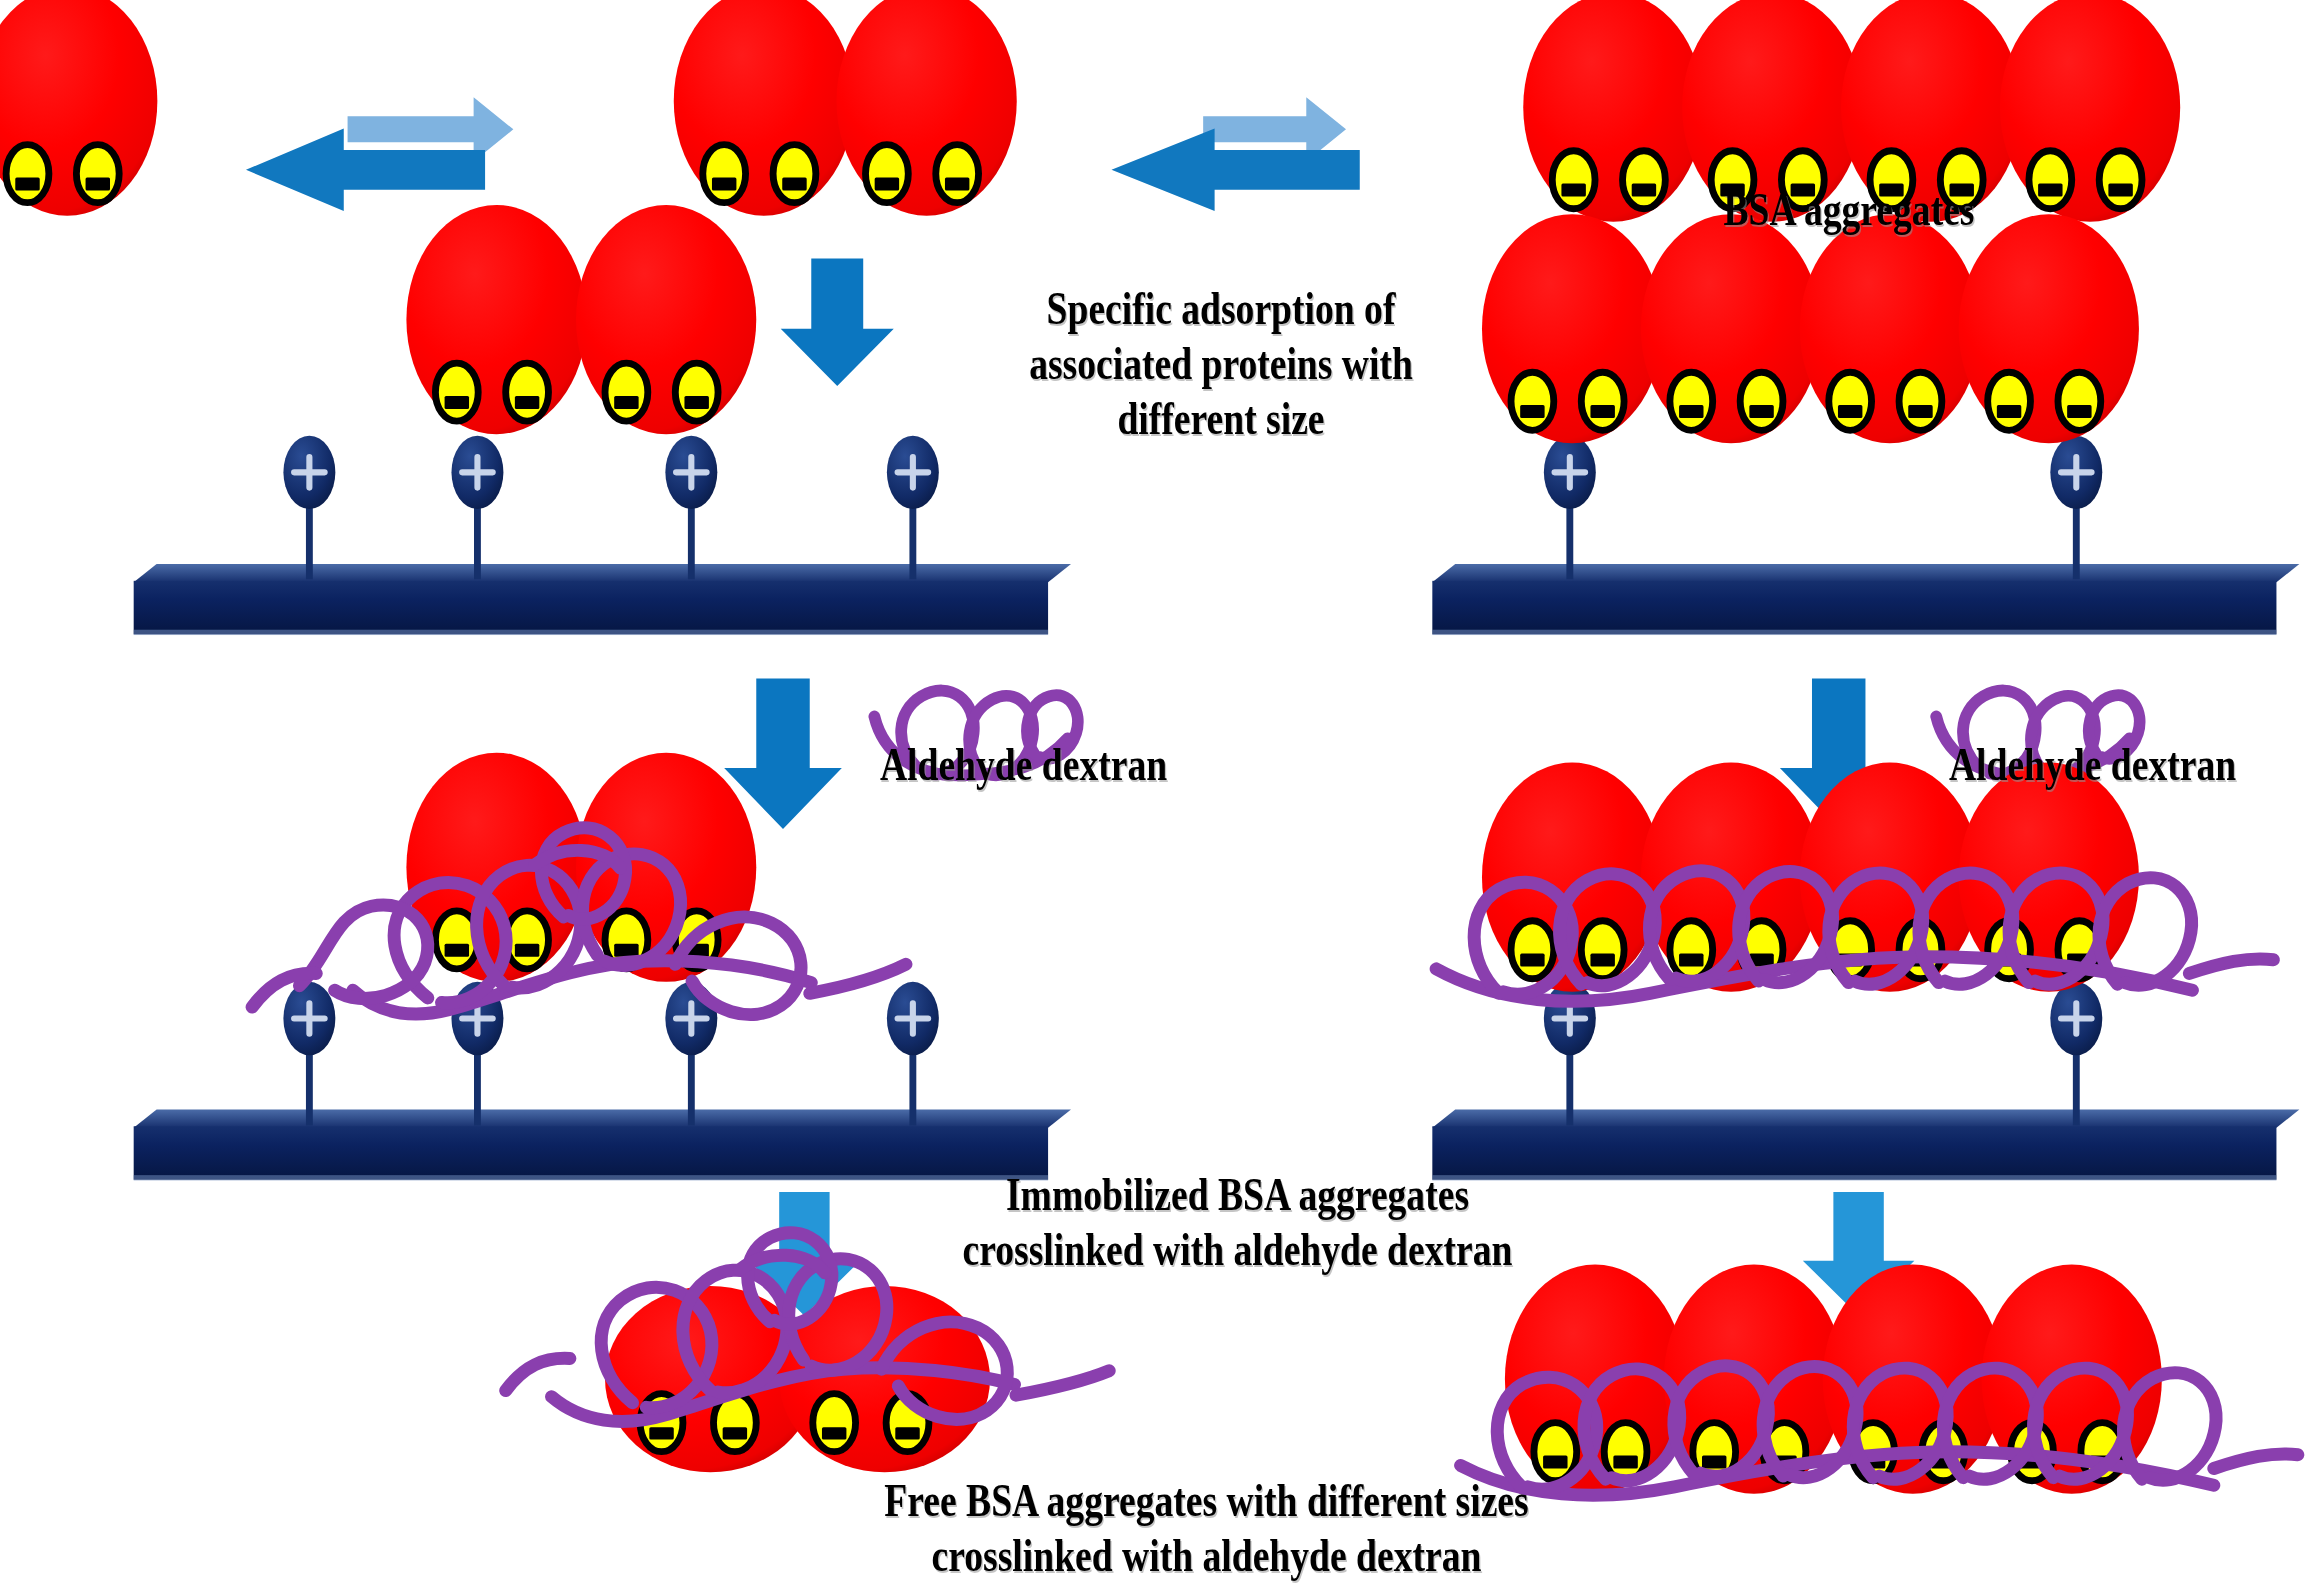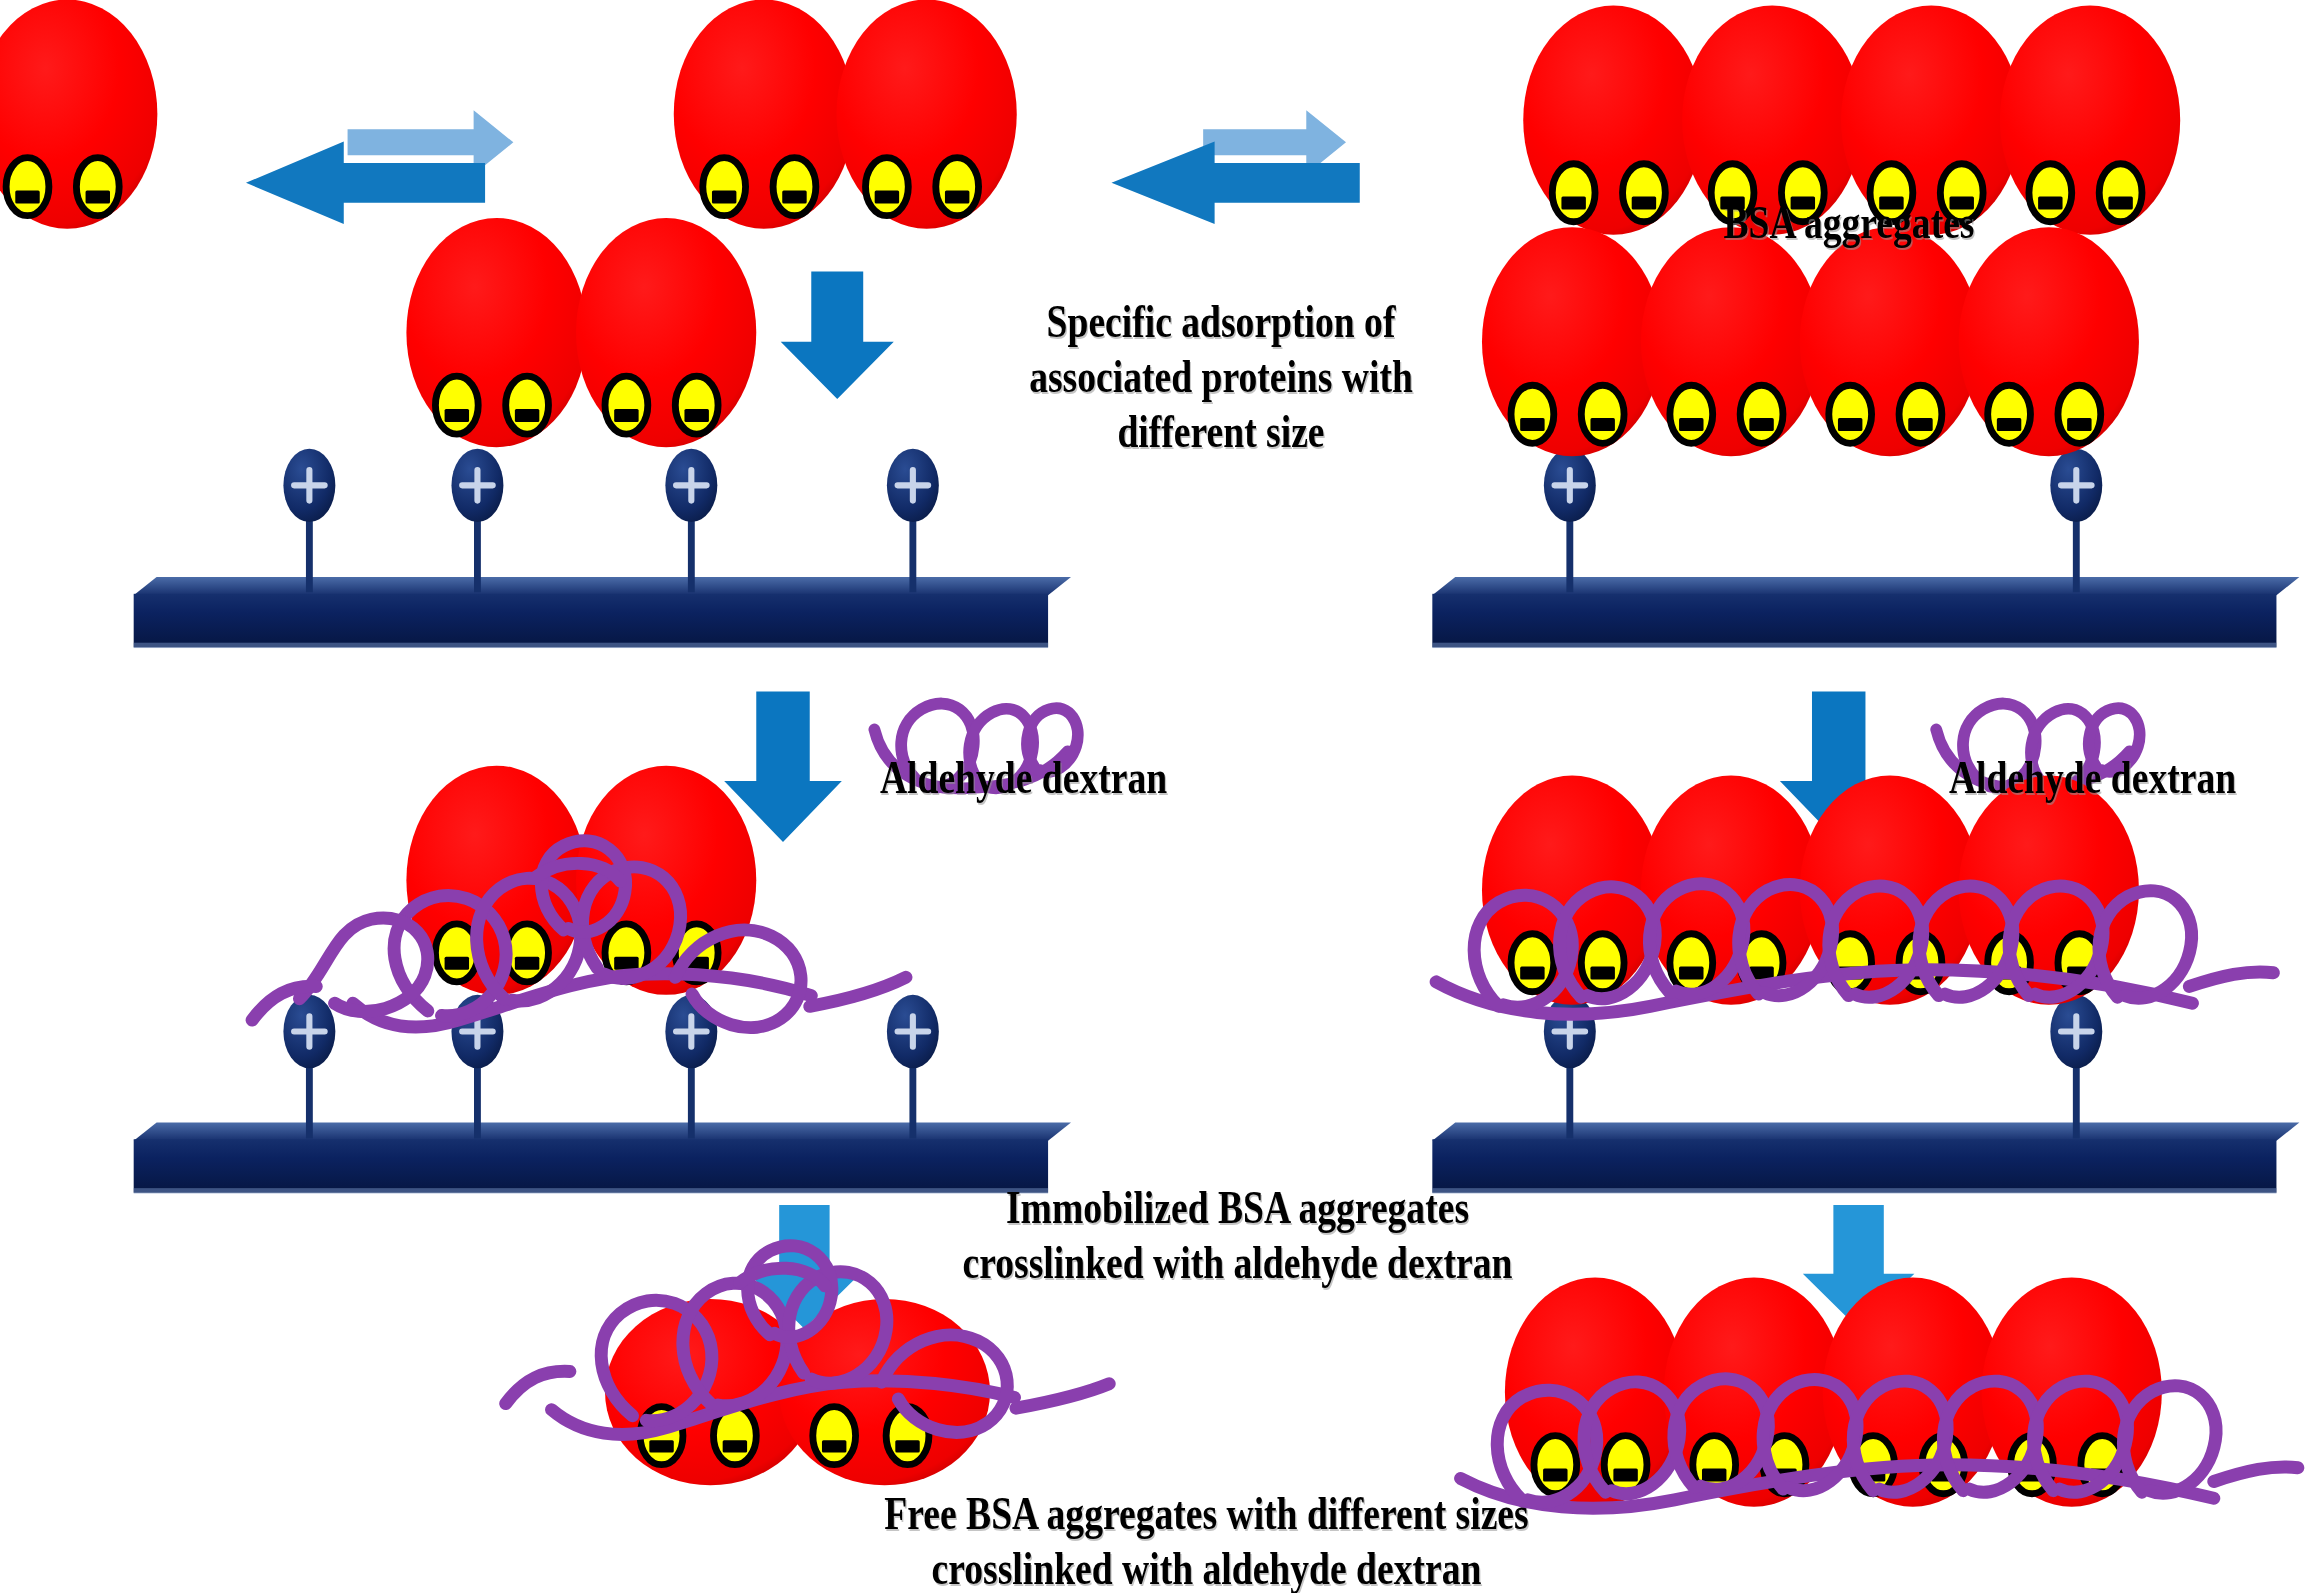--- a/index.html
+++ b/index.html
@@ -1,18 +1,18 @@
 <!DOCTYPE html>
 <html style="font-size:12.2px"><head>
 <meta charset="utf-8">
 <style>
   html,body{margin:0;padding:0;background:#ffffff;}
   body{width:2307px;height:1594px;overflow:hidden;
        font-family:"Liberation Serif",serif;}
-  #stage{position:relative;width:2307px;height:1340px;background:#fff;margin-top:13px;}
+  #stage{position:relative;width:2307px;height:1340px;background:#fff;}
 
   .lbl{position:absolute;color:#000;font-weight:bold;
        font-family:"Liberation Serif",serif;
        text-align:center;line-height:1.17;
        transform:scaleX(0.80);transform-origin:center center;
        white-space:pre-line;
        text-shadow:1.5px 1.5px 0 rgba(150,150,150,.55);}
 
   svg.layer{position:absolute;left:0;top:0;width:2307px;height:1594px;
             overflow:visible;pointer-events:none;}

